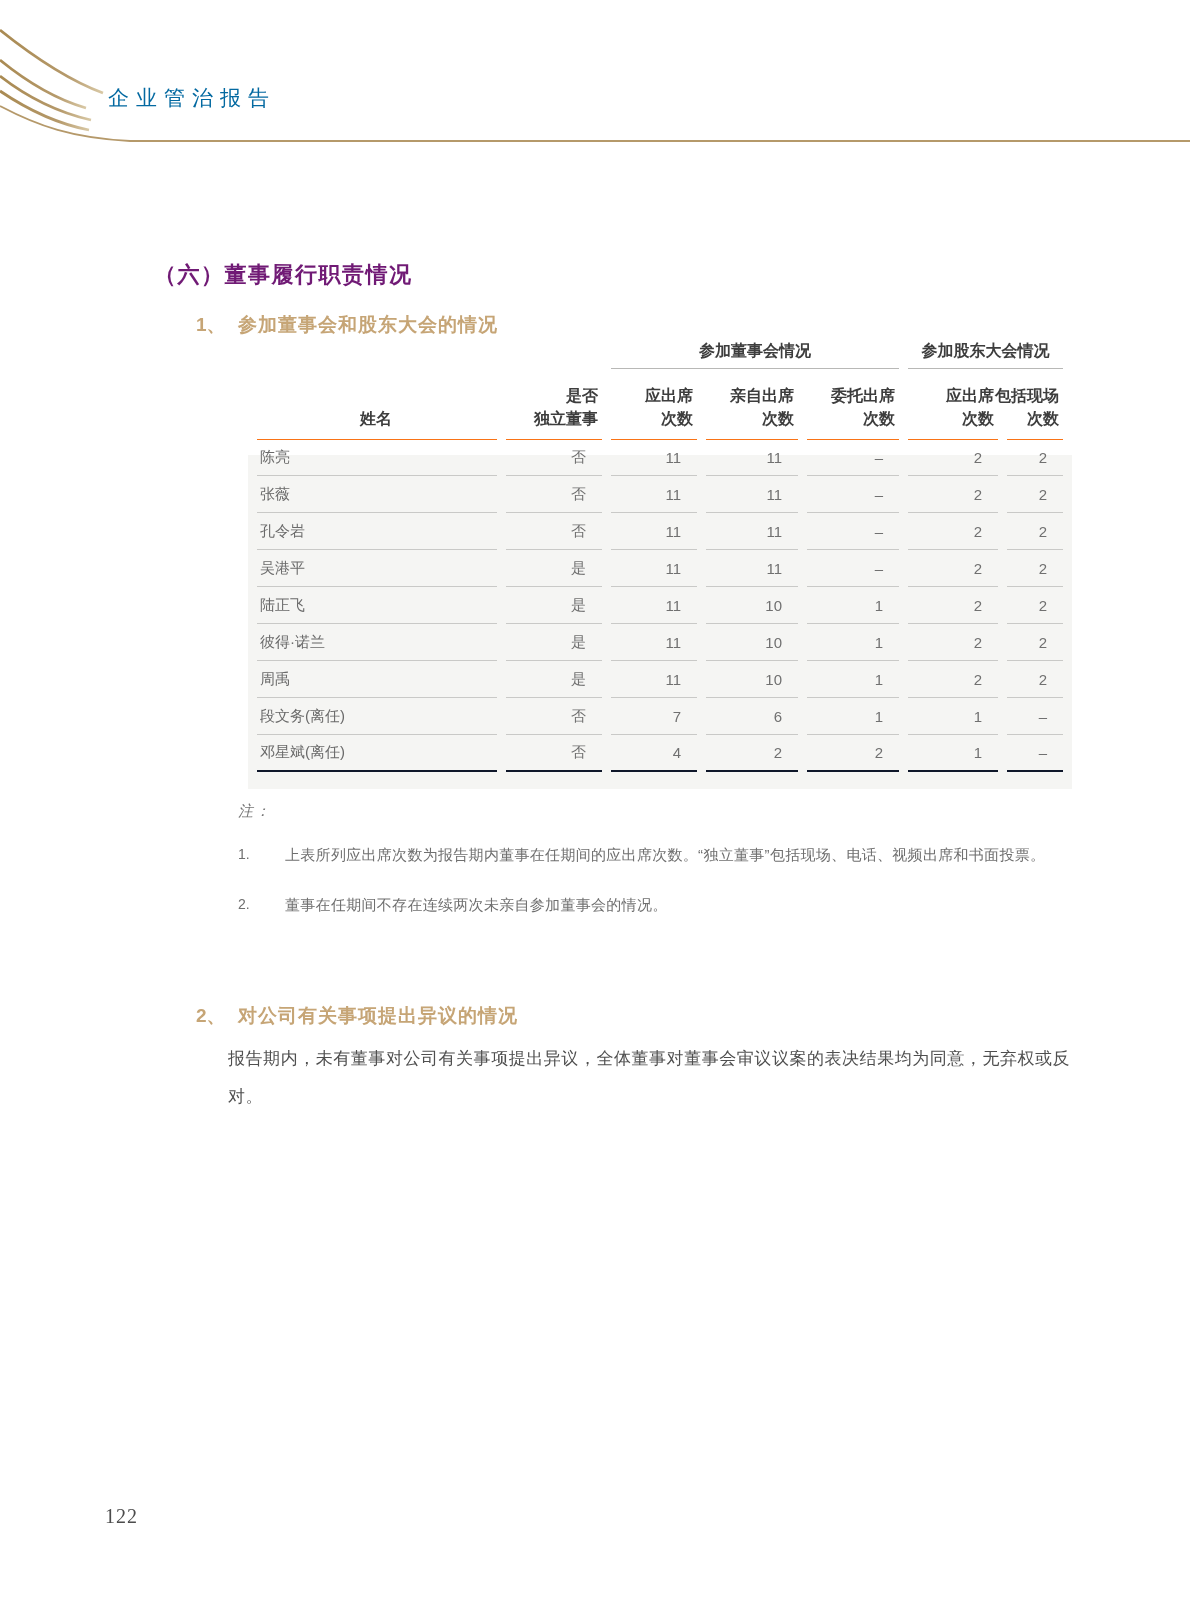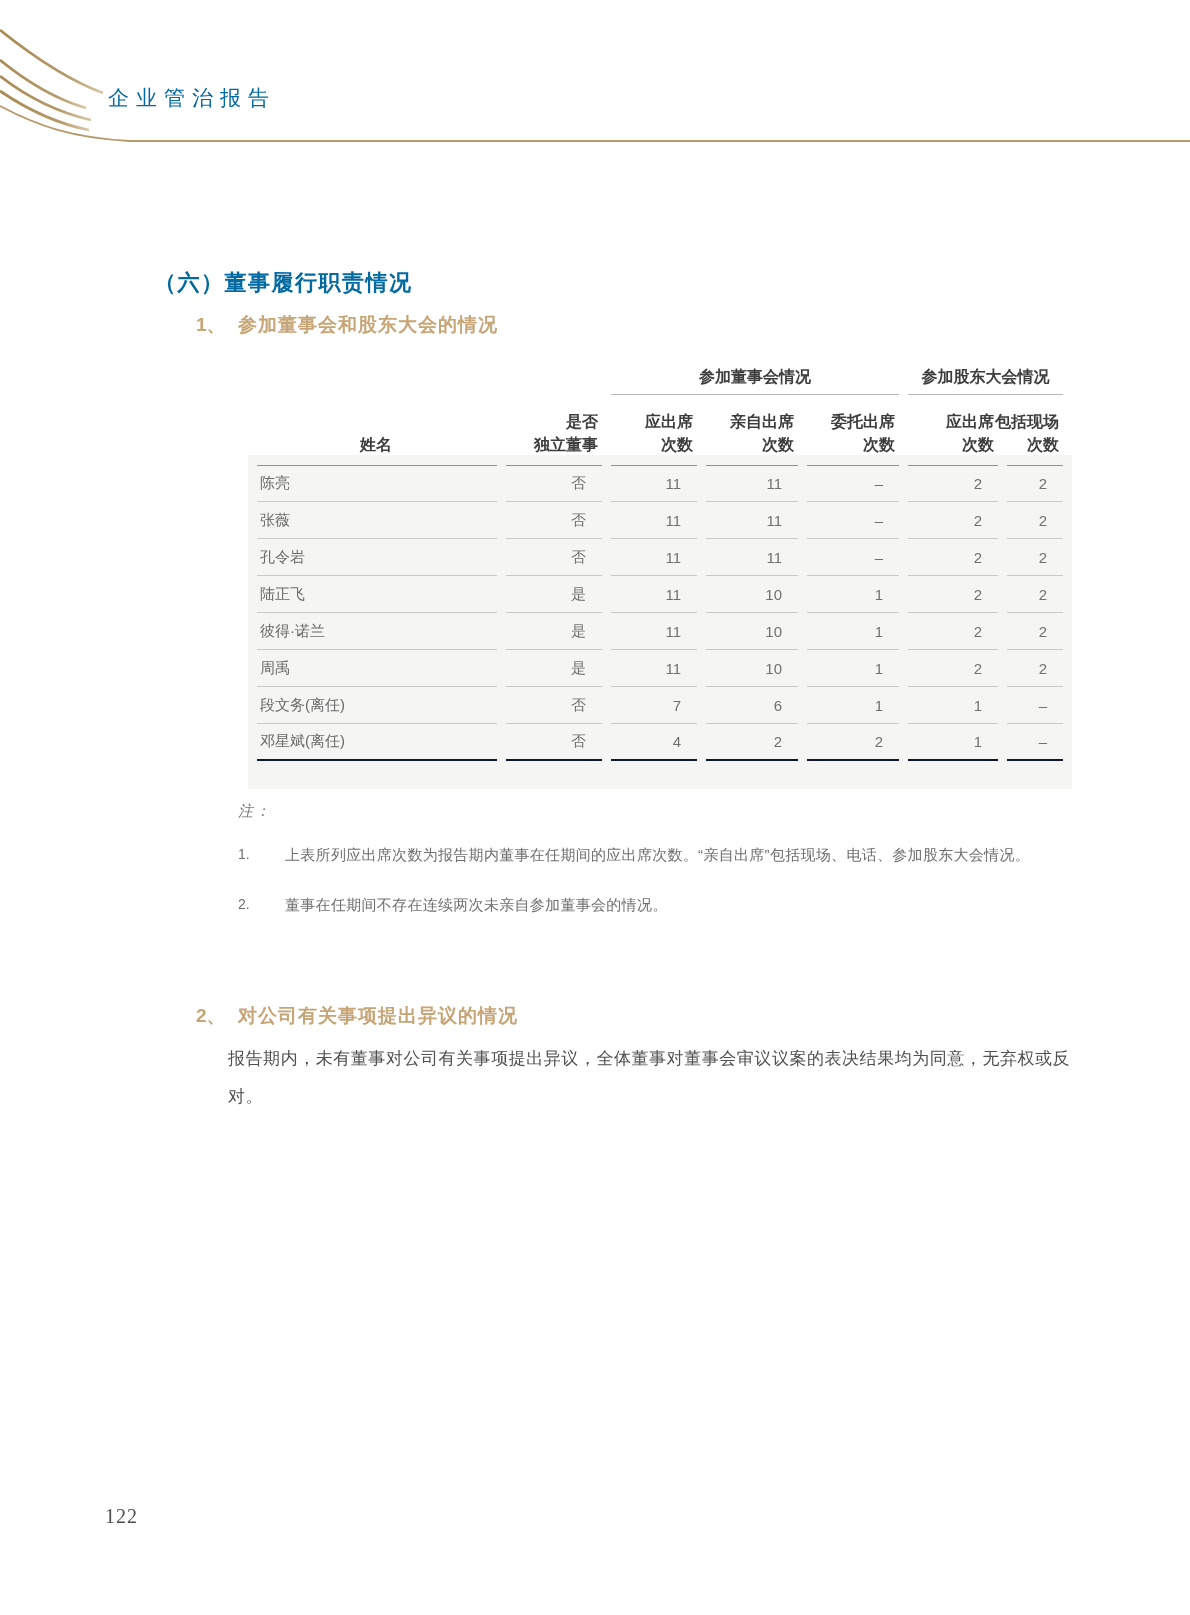--- a/index.html
+++ b/index.html
@@ -17,35 +17,35 @@
   .swoosh{position:absolute;top:0;left:0;}
   .header-title{
     position:absolute;left:108px;top:84px;
     font-family:"Liberation Serif", serif;
     font-size:21px;color:#0369a1;letter-spacing:7px;font-weight:500;
   }
 
   
   .sec-title{
     position:absolute;left:154px;top:260px;
-    font-size:22px;font-weight:600;color:#0369a1;letter-spacing:1.5px;margin-top:8px;
+    font-size:22px;font-weight:600;color:#701a75;letter-spacing:1.5px;
   }
   .sub-heading{position:absolute;left:196px;display:flex;}
   .sub1{top:312px;}
   .sub2{top:1003px;}
   .sub-num{width:42px;font-size:19px;font-weight:700;color:#c6a576;}
   .sub-label{font-size:19px;font-weight:600;color:#c6a576;letter-spacing:1px;}
 
   
   .tbl-bg{
     position:absolute;left:248px;top:455px;width:824px;height:334px;
     background:#f5f5f3;
   }
   table.att{
-    position:absolute;left:248px;top:365px;width:824px;
+    position:absolute;left:248px;top:339px;width:824px;
     border-collapse:separate;border-spacing:9px 0;
     table-layout:fixed;
   }
   table.att th,table.att td{margin:0;}
   tr.group-row th{height:30px;vertical-align:bottom;padding:0 0 6px 0;
     font-size:16px;font-weight:700;color:#3d3d3d;text-align:center;}
   tr.group-row th.underlined{border-bottom:1px solid #b8b8b6;}
   tr.group-row th.spacer{border-bottom:none;}
   tr.colhead-row th{height:70px;vertical-align:bottom;padding:0 4px 9px 0;
     font-size:16px;font-weight:700;color:#3d3d3d;text-align:right;white-space:nowrap;direction:rtl;}
@@ -175,20 +175,29 @@
         <tr>
           <td class="c-name">孔令岩</td>
           <td class="c-num">否</td>
           <td class="c-num">11</td>
           <td class="c-num">11</td>
           <td class="c-num">–</td>
           <td class="c-num">2</td>
           <td class="c-num">2</td>
         </tr>
         <tr>
+          <td class="c-name">吴港平</td>
+          <td class="c-num">是</td>
+          <td class="c-num">11</td>
+          <td class="c-num">11</td>
+          <td class="c-num">–</td>
+          <td class="c-num">2</td>
+          <td class="c-num">2</td>
+        </tr>
+        <tr>
           <td class="c-name">陆正飞</td>
           <td class="c-num">是</td>
           <td class="c-num">11</td>
           <td class="c-num">10</td>
           <td class="c-num">1</td>
           <td class="c-num">2</td>
           <td class="c-num">2</td>
         </tr>
         <tr>
           <td class="c-name">彼得·诺兰</td>
@@ -226,21 +235,21 @@
           <td class="c-num">1</td>
           <td class="c-num">–</td>
         </tr>
       </tbody>
   </table>
 
   <div class="notes">
     <div class="note-label">注：</div>
     <div class="note-item">
       <div class="note-num">1.</div>
-      <div class="note-text">上表所列应出席次数为报告期内董事在任期间的应出席次数。“亲自出席”包括现场、电话、参加股东大会情况。</div>
+      <div class="note-text">上表所列应出席次数为报告期内董事在任期间的应出席次数。“独立董事”包括现场、电话、视频出席和书面投票。</div>
     </div>
     <div class="note-item">
       <div class="note-num">2.</div>
       <div class="note-text">董事在任期间不存在连续两次未亲自参加董事会的情况。</div>
     </div>
   </div>
 
   <div class="sub-heading sub2">
     <span class="sub-num">2、</span>
     <span class="sub-label">对公司有关事项提出异议的情况</span>

